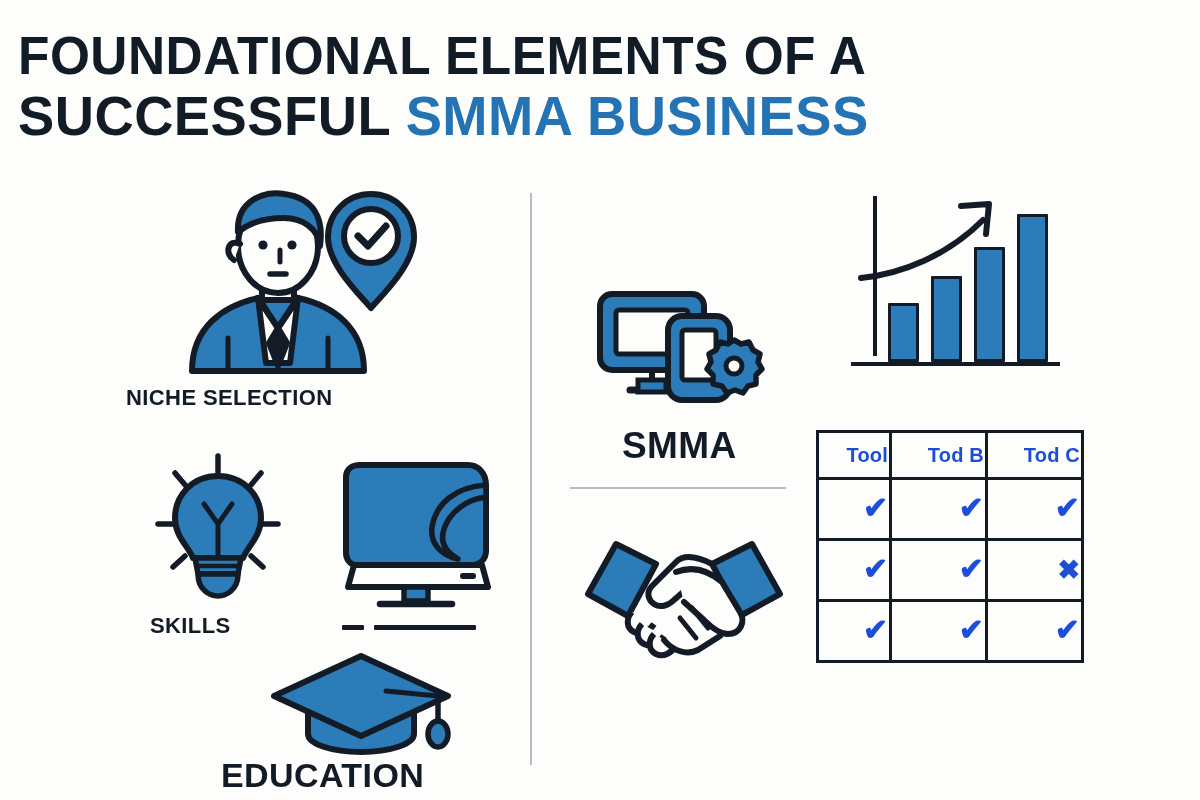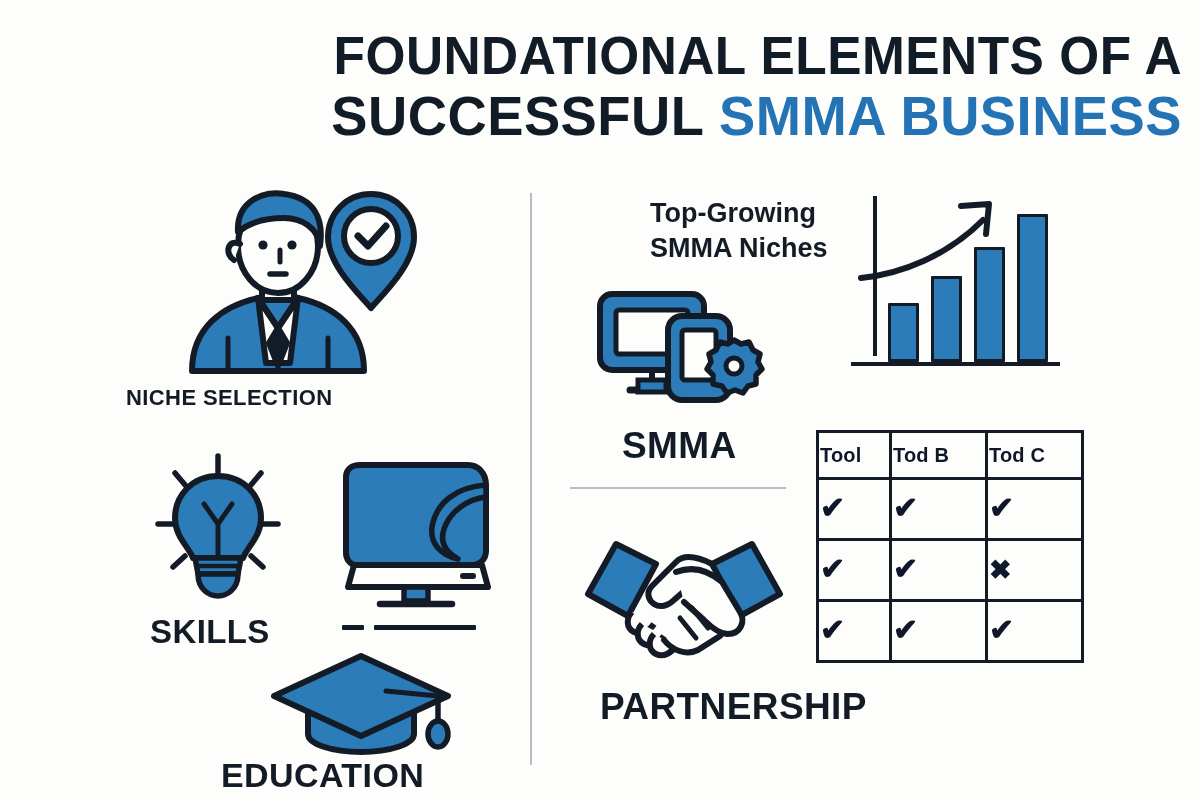--- a/index.html
+++ b/index.html
@@ -15,21 +15,21 @@
     width: 1200px;
     height: 800px;
     background: #fdfdfb;
     overflow: hidden;
   }
 
   
   #title-block {
     position: absolute;
     top: 28px; left: 0; right: 0;
-    text-align: right;
+    text-align: left;
     line-height: 1.04;
   }
   .title-line {
     font-family: "Liberation Sans", sans-serif;
     font-weight: bold;
     font-size: 53px;
     letter-spacing: 0.5px;
     color: #121c26;
     white-space: nowrap;
     transform: scaleX(0.97);
@@ -126,24 +126,24 @@
   
   #comparison-table {
     position: absolute;
     left: 816px; top: 430px;
     width: 268px;
     border-collapse: collapse;
     background: #fdfdfb;
   }
   #comparison-table th, #comparison-table td {
     border: 3px solid #131c26;
-    text-align: left;
+    text-align: right;
     vertical-align: middle;
     font-family: "Liberation Sans", sans-serif;
-    color: #0f172a;
+    color: #1d4ed8;
   }
   #comparison-table th {
     height: 42px;
     font-size: 20px;
     font-weight: bold;
     letter-spacing: 0.2px;
   }
   #comparison-table td {
     height: 56px;
     font-size: 28px;
@@ -219,21 +219,21 @@
       <path d="M70 28 C44 28 27 48 27 70 C27 88 40 98 45 110 L95 110 C100 98 113 88 113 70 C113 48 96 28 70 28 Z" fill="#2b7cb8" stroke="#131c26" stroke-width="6" stroke-linejoin="round"></path>
 
       <path d="M56 56 L70 76 L84 56 M70 76 L70 110" fill="none" stroke="#131c26" stroke-width="5" stroke-linecap="round"></path>
 
       <path d="M47 110 L93 110 L90 126 L50 126 Z" fill="#2b7cb8" stroke="#131c26" stroke-width="5.5" stroke-linejoin="round"></path>
       <path d="M50 126 C50 142 62 148 70 148 C78 148 90 142 90 126 Z" fill="#2b7cb8" stroke="#131c26" stroke-width="5.5" stroke-linejoin="round"></path>
       <path d="M49 118 L91 118" stroke="#131c26" stroke-width="4.5"></path>
     </svg>
   </div>
 
-  <div class="cap" style="left:150px; top:613px; font-size:33px;">SKILLS</div>
+  <div class="cap" style="left:150px; top:613px; font-size:22px;">SKILLS</div>
 
   <div class="icon-box" style="left:336px; top:455px;">
     <svg width="160" height="155" viewBox="0 0 160 155">
 
       <path d="M10 22 C10 14 16 10 24 10 L132 10 C142 10 150 18 150 30 L150 96 C150 104 144 110 136 110 L20 110 C14 110 10 104 10 98 Z" fill="#2b7cb8" stroke="#131c26" stroke-width="6" stroke-linejoin="round"></path>
 
       <path d="M150 30 C120 32 100 48 96 72 C94 88 104 100 122 104 C108 96 104 86 108 74 C114 56 132 44 150 42 Z" fill="#2b7cb8" stroke="#131c26" stroke-width="5.5" stroke-linejoin="round"></path>
 
       <path d="M18 110 L146 110 L152 132 L12 132 Z" fill="#fdfdfb" stroke="#131c26" stroke-width="6" stroke-linejoin="round"></path>
       <rect x="124" y="118" width="16" height="6" rx="3" fill="#131c26"></rect>
@@ -251,24 +251,20 @@
       <path d="M95 8 L182 48 L95 88 L8 48 Z" fill="#2b7cb8" stroke="#131c26" stroke-width="6" stroke-linejoin="round"></path>
       <path d="M120 43 L172 48" stroke="#131c26" stroke-width="5" stroke-linecap="round" fill="none"></path>
 
       <path d="M172 48 L172 74" stroke="#131c26" stroke-width="5.5" stroke-linecap="round" fill="none"></path>
       <ellipse cx="172" cy="86" rx="10" ry="13" fill="#2b7cb8" stroke="#131c26" stroke-width="5.5"></ellipse>
     </svg>
   </div>
 
   <div class="cap" style="left:221px; top:756px; font-size:34px;">EDUCATION</div>
 
-  <div id="chart-heading">
-    <span class="hl">Top-Growing</span>
-    <span class="hl">SMMA Niches</span>
-  </div>
 
   <div id="bar-chart">
     <div class="axis-y"></div>
     <div class="axis-x"></div>
     <div class="bars">
       <div class="bar" style="height: 38%; background: rgb(43, 124, 184);"></div>
       <div class="bar" style="height: 55%; background: rgb(43, 124, 184);"></div>
       <div class="bar" style="height: 74%; background: rgb(43, 124, 184);"></div>
       <div class="bar" style="height: 95%; background: rgb(43, 124, 184);"></div>
     </div>
@@ -316,21 +312,20 @@
 
       <path d="M84 120 C92 130 106 136 118 130 L140 116" fill="#fdfdfb" stroke="#131c26" stroke-width="6" stroke-linejoin="round" stroke-linecap="round"></path>
 
       <g stroke="#131c26" stroke-width="5" stroke-linecap="round" fill="none">
         <path d="M112 88 L128 108"></path>
         <path d="M100 98 L116 118"></path>
       </g>
     </svg>
   </div>
 
-  <div class="cap" style="left:600px; top:686px; font-size:37px;">PARTNERSHIP</div>
 
   <table id="comparison-table">
     <thead>
       <tr>
         <th>Tool</th>
         <th>Tod B</th>
         <th>Tod C</th>
       </tr>
     </thead>
     <tbody>

